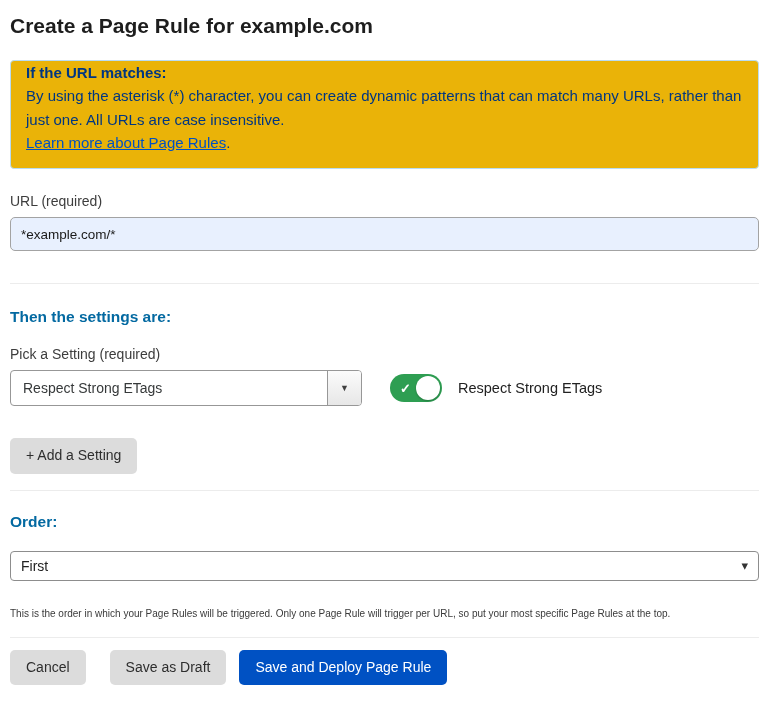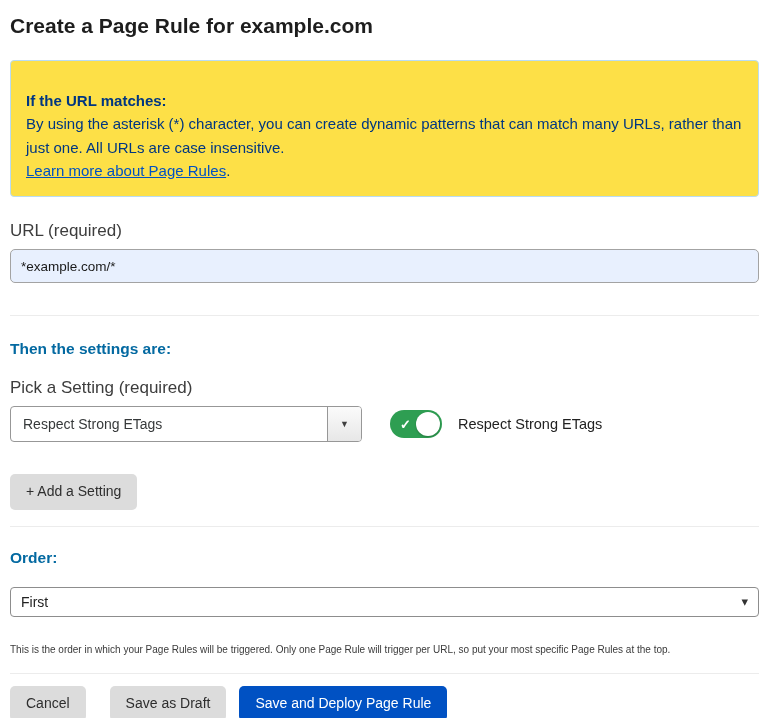--- a/index.html
+++ b/index.html
@@ -8,34 +8,34 @@
     width: 769px; height: 718px;
     font-family: "Liberation Sans", sans-serif;
     color: #232324;
     overflow: hidden;
   }
   .container { padding: 10px 10px 0 10px; }
 
   h1.page-title { font-size: 21px; font-weight: 700; margin: 4px 0 22px 0; color: #1d1d1d; }
 
   .info-box {
-    background: #fde047;
+    background: #eab308;
     border: 1px solid #b9dcf3;
     border-radius: 4px;
-    padding: 28px 15px 14px 15px;
+    padding: 0 15px 14px 15px;
     color: #003681;
     font-size: 15px;
     line-height: 1.55;
     margin-bottom: 24px;
   }
   .info-heading { font-weight: 700; }
   .info-link { color: #0051c3; text-decoration: underline; cursor: pointer; }
   .info-link-suffix { color: #003681; }
 
-  .field-label { display: block; font-size: 17px; color: #3d3d3d; margin-bottom: 8px; }
+  .field-label { display: block; font-size: 14px; color: #3d3d3d; margin-bottom: 8px; }
 
   input.url-input {
     width: 100%; height: 33px;
     border: 1px solid #a3a3a3;
     border-radius: 5px;
     background: #e8f0fe;
     padding: 16px 10px;
     font-size: 13.5px;
     font-family: inherit;
     color: #1a1a1a;

